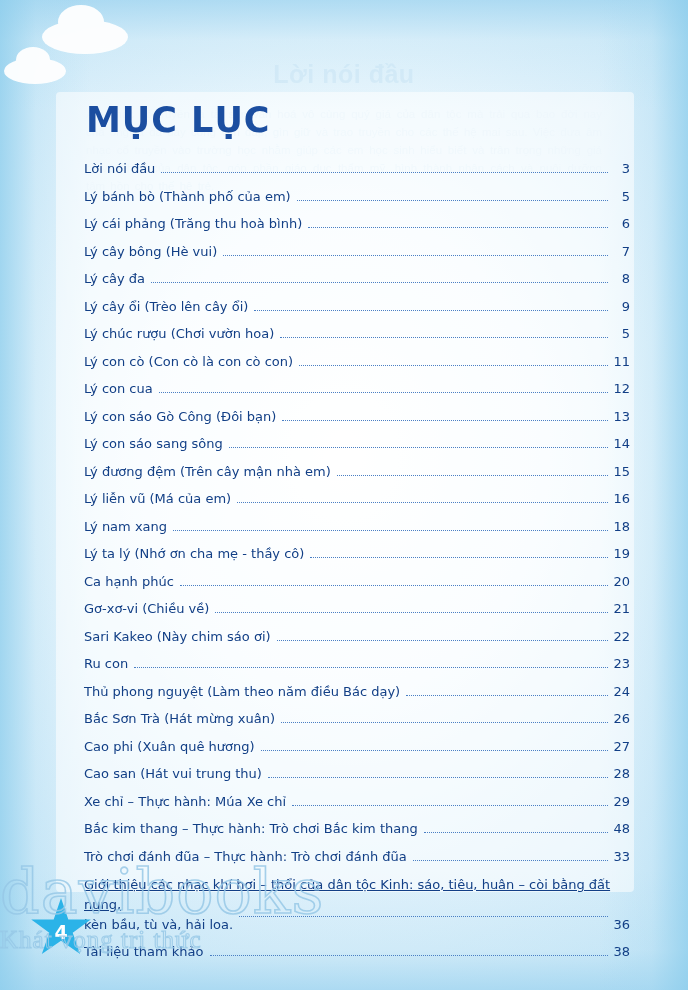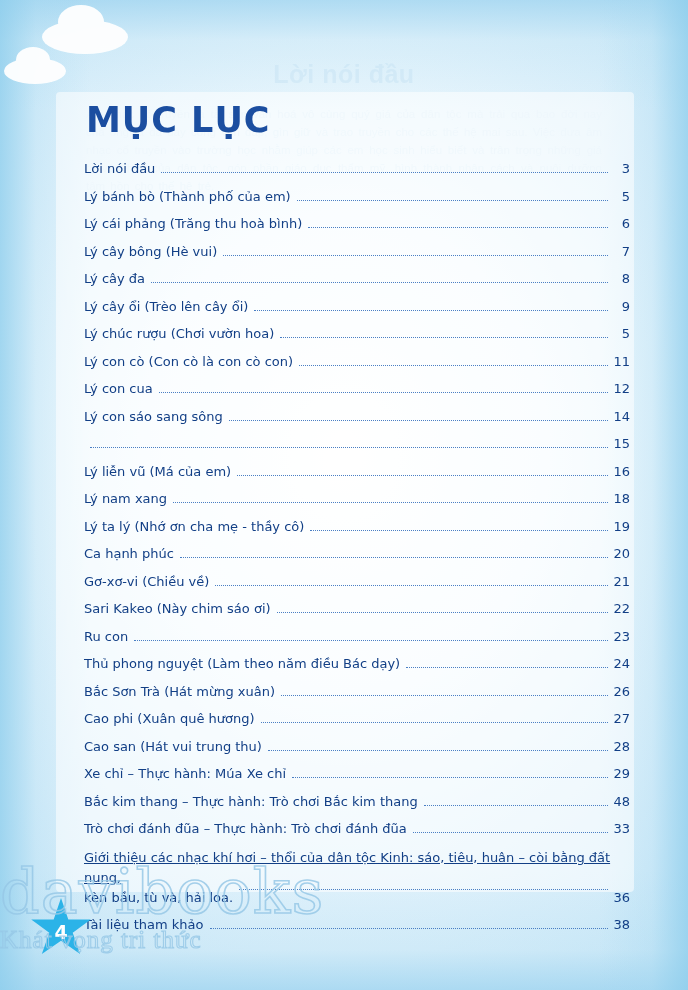--- a/index.html
+++ b/index.html
@@ -289,28 +289,34 @@
       <span class="toc-dots"></span>
       <span class="toc-page">11</span>
     </div>
 
     <div class="toc-row">
       <span class="toc-label">Lý con cua</span>
       <span class="toc-dots"></span>
       <span class="toc-page">12</span>
     </div>
 
+    <div class="toc-row">
+      <span class="toc-label">Lý con sáo Gò Công (Đôi bạn)</span>
+      <span class="toc-dots"></span>
+      <span class="toc-page">13</span>
+    </div>
 
     <div class="toc-row">
       <span class="toc-label">Lý con sáo sang sông</span>
       <span class="toc-dots"></span>
       <span class="toc-page">14</span>
     </div>
 
     <div class="toc-row">
+      <span class="toc-label">Lý đương đệm (Trên cây mận nhà em)</span>
       <span class="toc-dots"></span>
       <span class="toc-page">15</span>
     </div>
 
     <div class="toc-row">
       <span class="toc-label">Lý liễn vũ  (Má của em)</span>
       <span class="toc-dots"></span>
       <span class="toc-page">16</span>
     </div>
 

